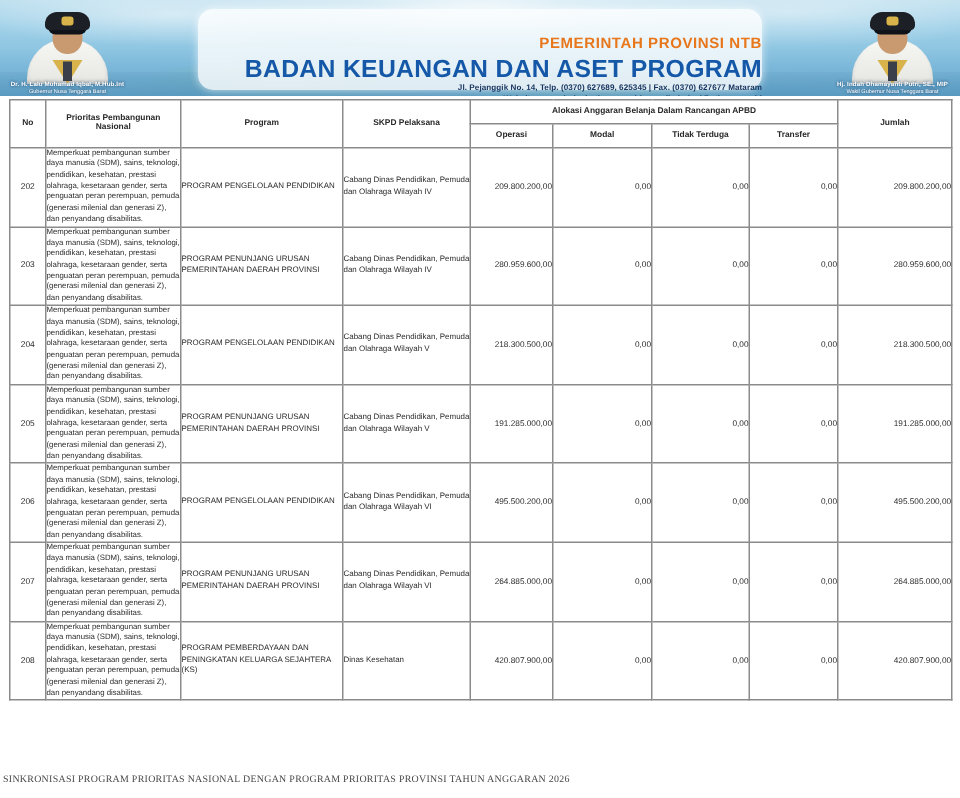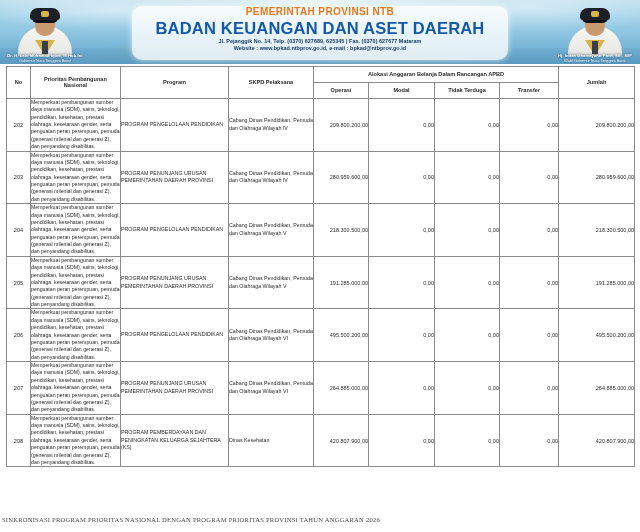--- a/index.html
+++ b/index.html
@@ -148,22 +148,22 @@
 
   .banner-plate {
     position: absolute;
     left: 132px;
     right: 132px;
     top: 6px;
     bottom: 4px;
     border-radius: 10px;
     background: rgba(255,255,255,.80);
     box-shadow: 0 0 6px rgba(255,255,255,.7);
-    text-align: center;
-    padding-top: 1px;
+    text-align: right;
+    padding-top: 19px;
     box-sizing: border-box;
   }
   .plate-l1 {
     font-size: 10px;
     font-weight: bold;
     letter-spacing: .4px;
     color: #e8761b;
     line-height: 1.05;
   }
   .plate-l2 {
@@ -267,21 +267,21 @@
     <div class="p-tie"></div>
     <div class="p-head"></div>
     <div class="p-visor"></div>
     <div class="p-cap"></div>
     <div class="p-name">Hj. Indah Dhamayanti Putri, SE., MIP</div>
     <div class="p-role">Wakil Gubernur Nusa Tenggara Barat</div>
   </div>
 
   <div class="banner-plate">
     <div class="plate-l1">PEMERINTAH PROVINSI NTB</div>
-    <div class="plate-l2">BADAN KEUANGAN DAN ASET DAERAH</div>
+    <div class="plate-l2">BADAN KEUANGAN DAN ASET PROGRAM</div>
     <div class="plate-l3">Jl. Pejanggik No. 14, Telp. (0370) 627689, 625345 | Fax. (0370) 627677 Mataram</div>
     <div class="plate-l4">Website : www.bpkad.ntbprov.go.id, e-mail : bpkad@ntbprov.go.id</div>
   </div>
 </div>
 
 <div class="sheet">
   <table class="rpt">
     <colgroup>
       <col style="width:24px">
       <col style="width:90px">

